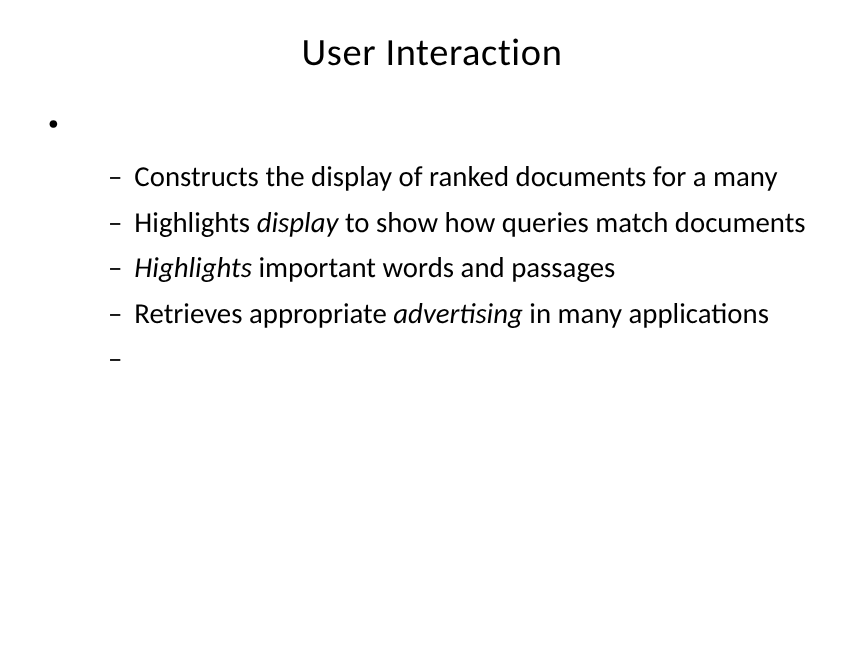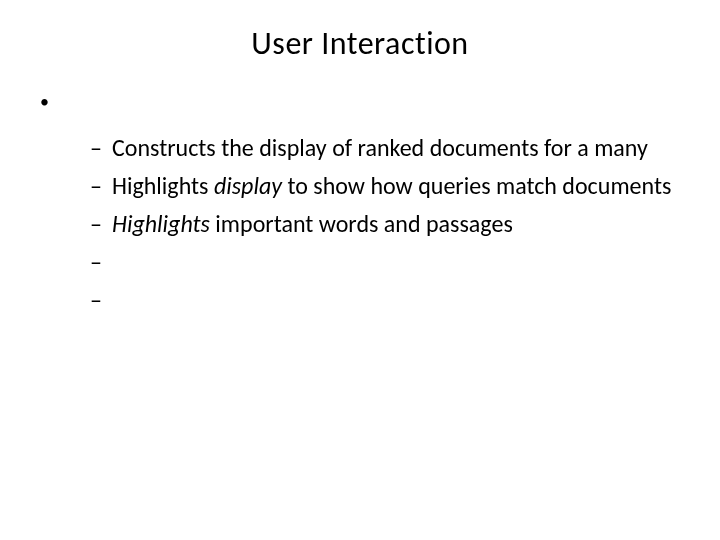--- a/index.html
+++ b/index.html
@@ -75,17 +75,20 @@
 
 <div class="bullet-l2">
   <span class="marker">–</span>
   <span class="text">
     <em>Highlights</em><span> important words and passages</span>
   </span>
 </div>
 
 <div class="bullet-l2">
   <span class="marker">–</span>
+  <span class="text">
+    <span>Retrieves appropriate </span><em>advertising</em><span> in many applications</span>
+  </span>
 </div>
 
 <div class="bullet-l2">
   <span class="marker">–</span>
 </div>
 
 </body></html>

